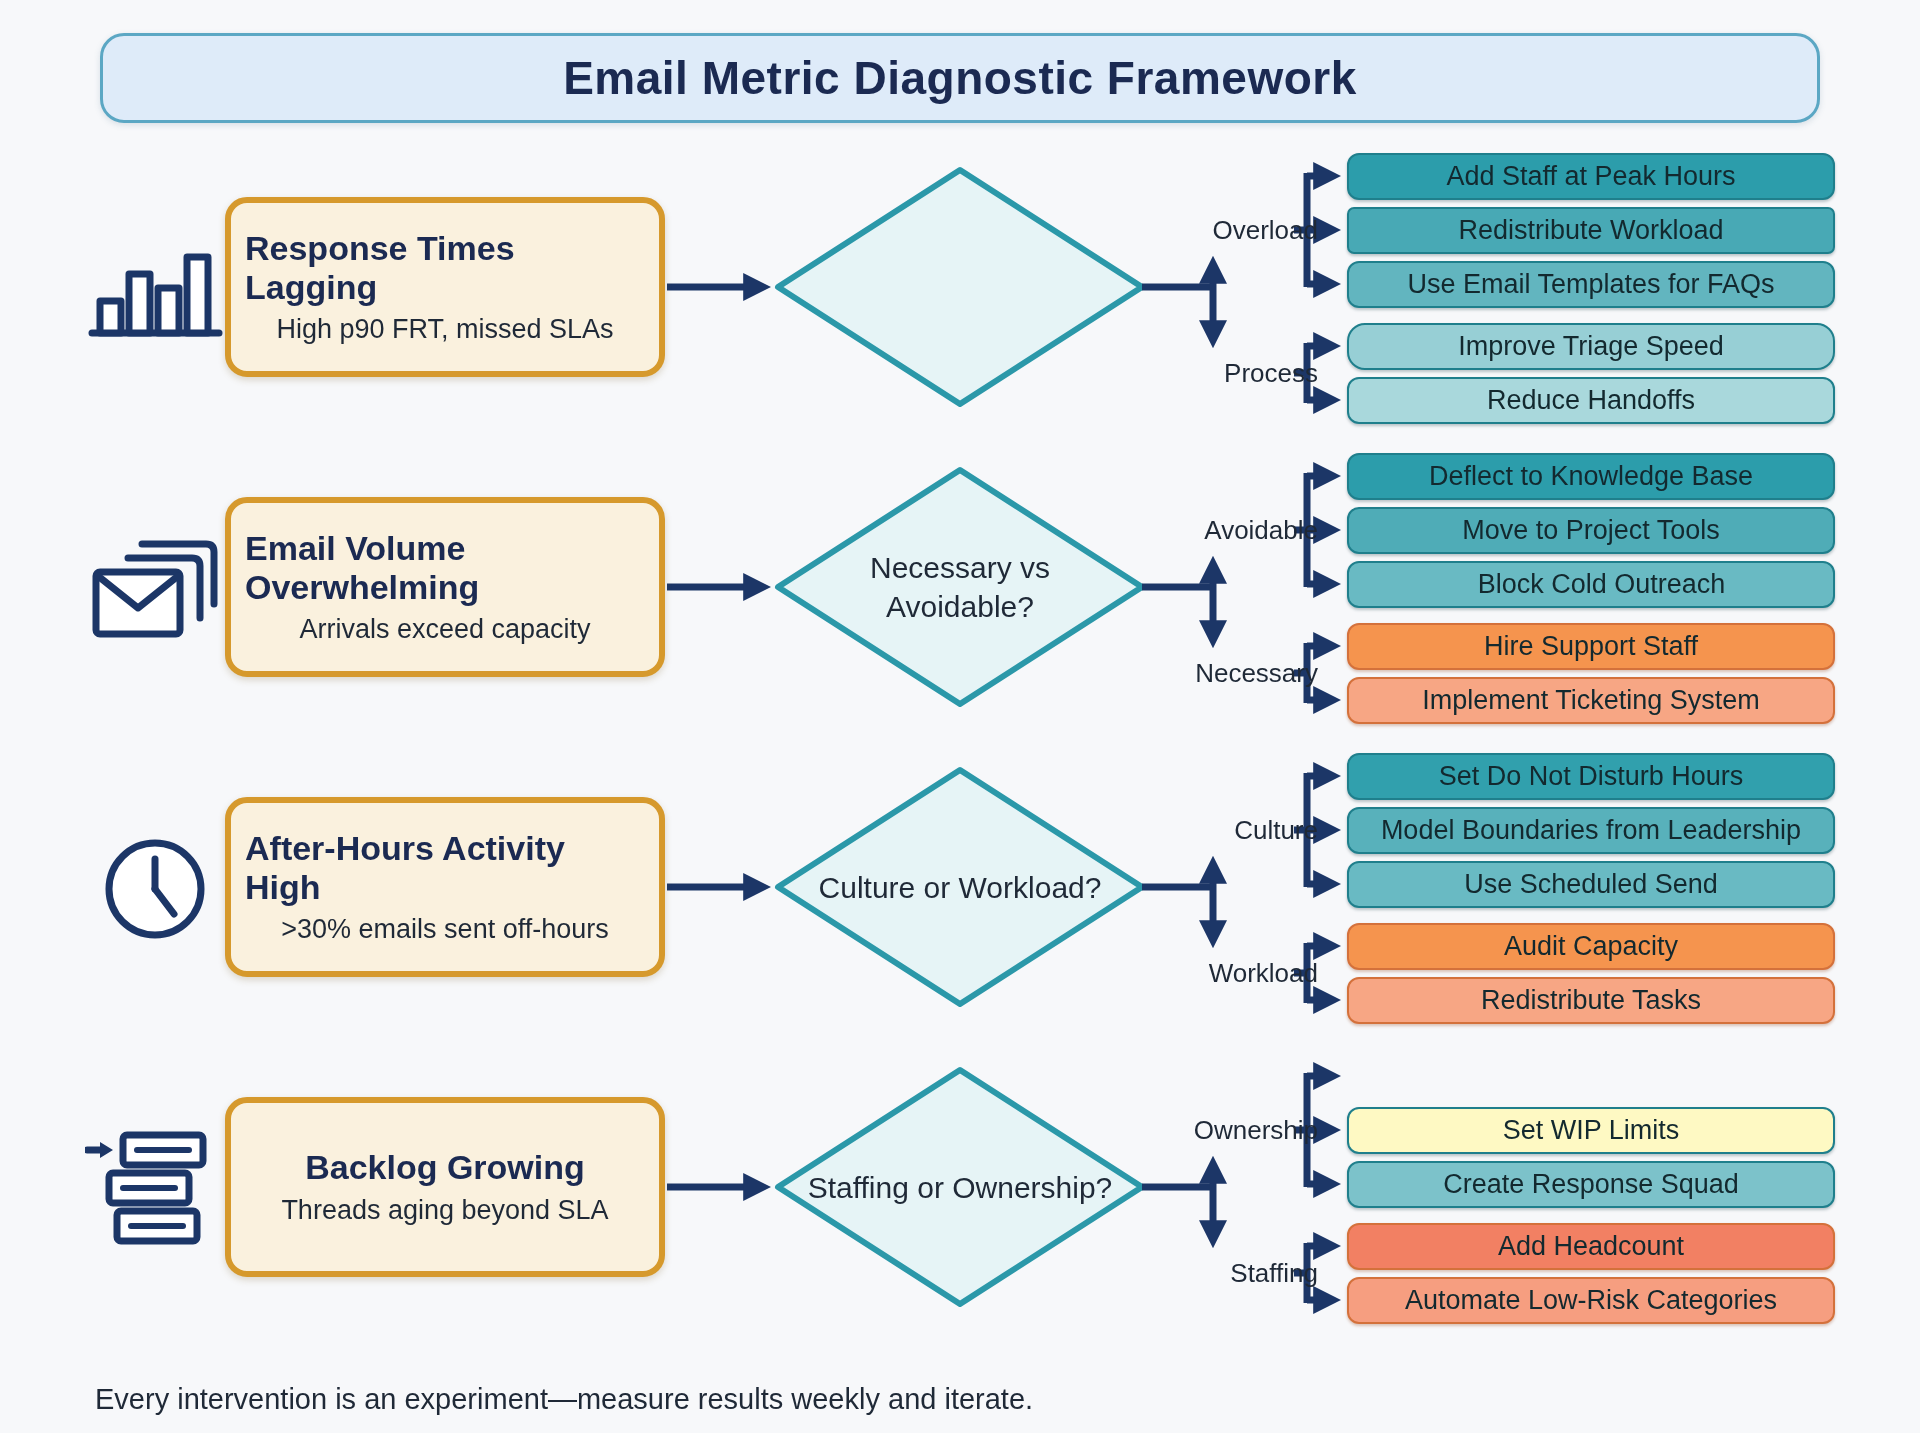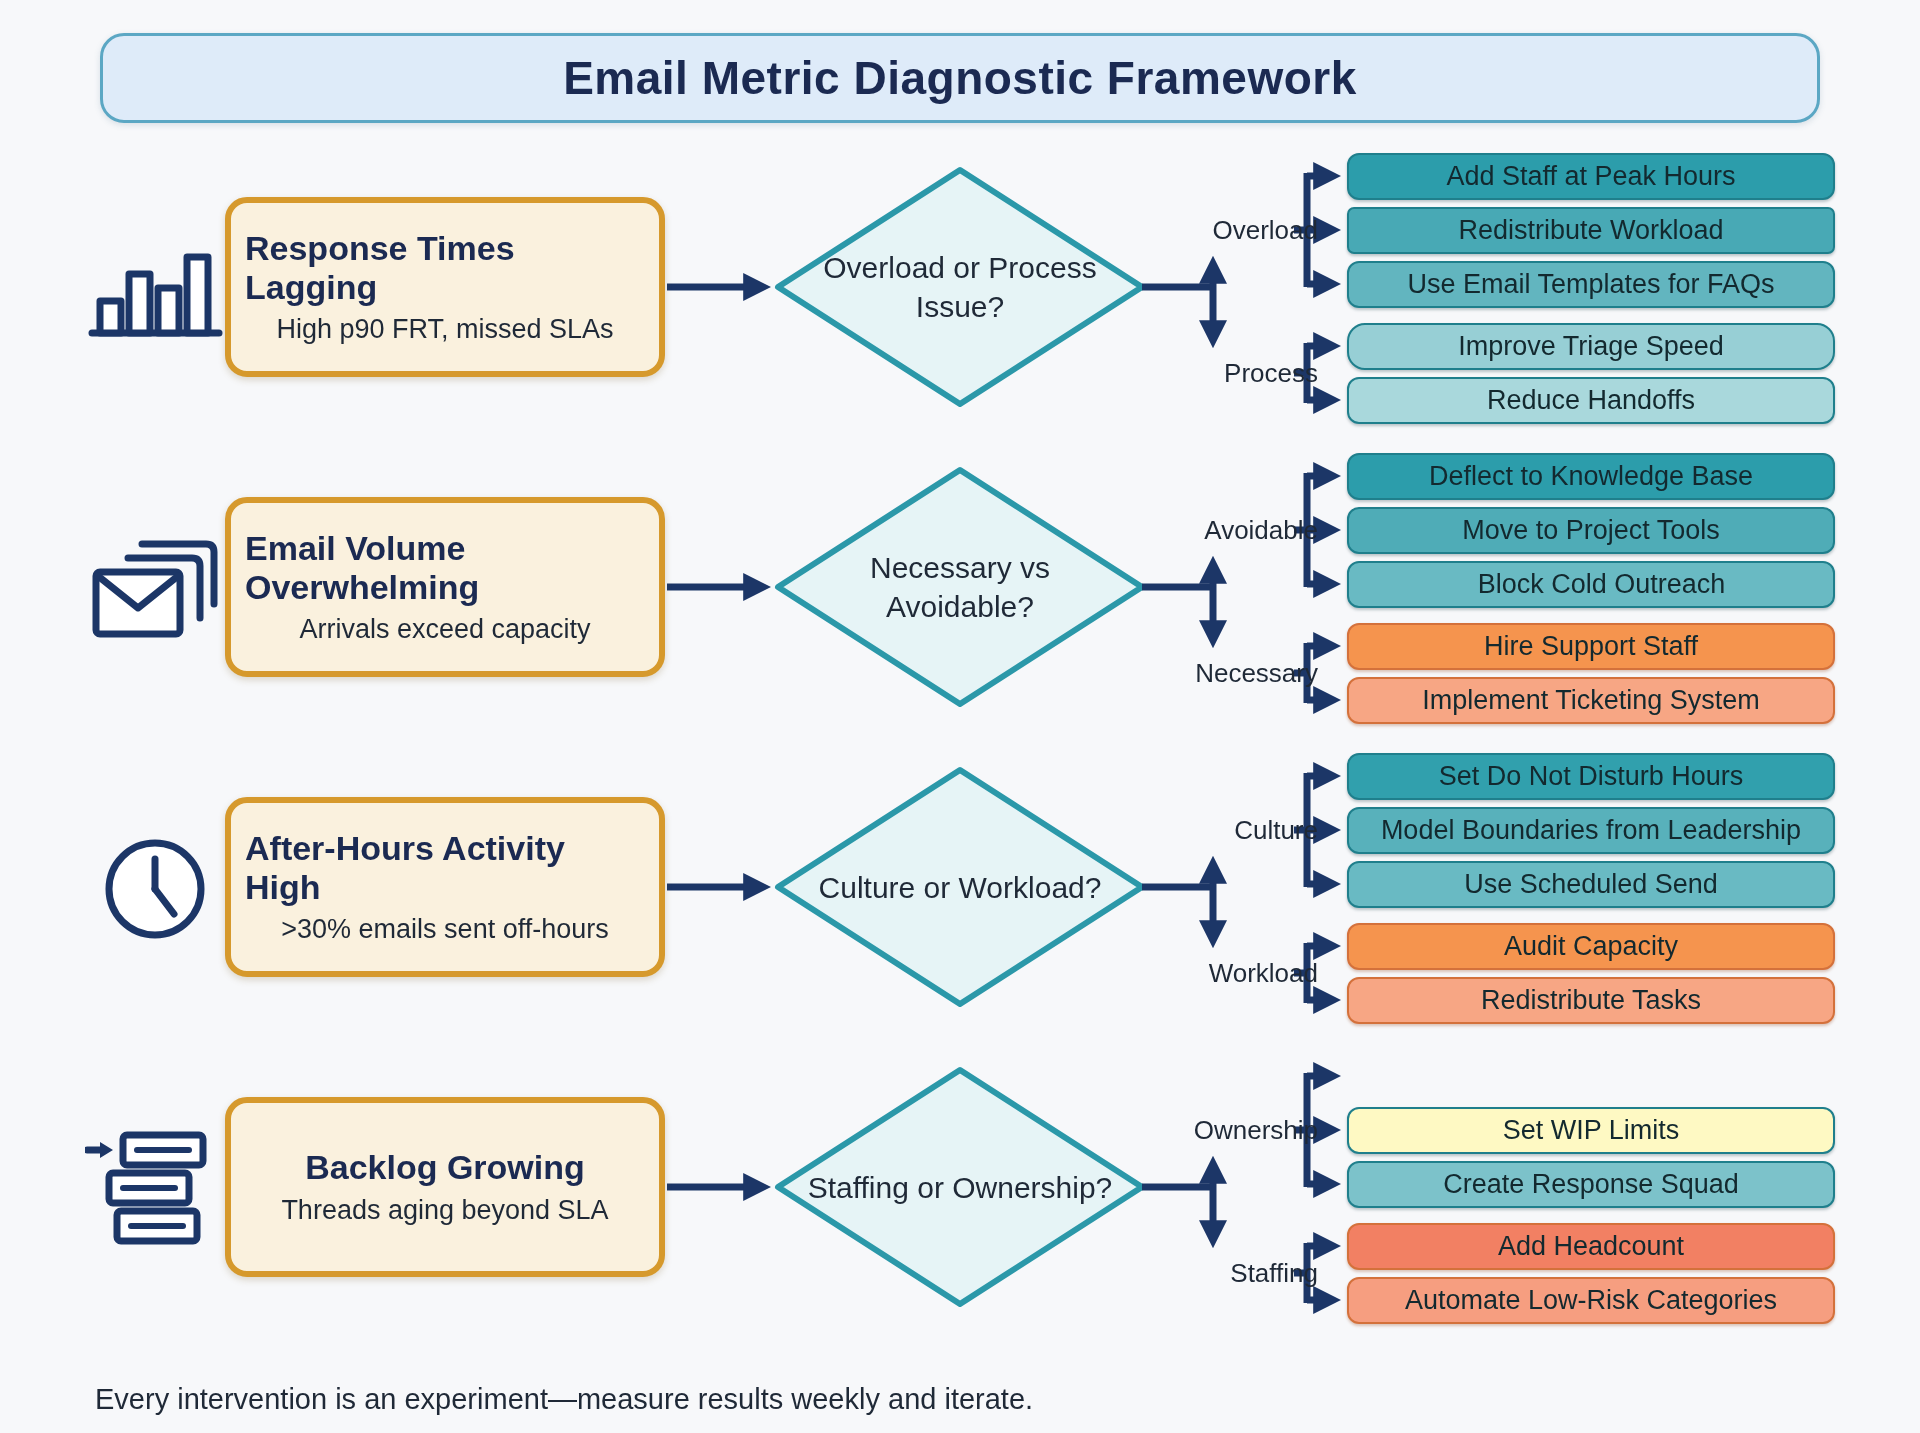--- a/index.html
+++ b/index.html
@@ -85,21 +85,20 @@
         <rect class="fw" x="12" y="64" width="21" height="32"></rect>
         <rect class="fw" x="41" y="37" width="21" height="59"></rect>
         <rect class="fw" x="70" y="51" width="21" height="45"></rect>
         <rect class="fw" x="99" y="20" width="21" height="76"></rect>
       </svg>
     </div>
     <div class="problem">
       <div class="ptitle">Response Times Lagging</div>
       <div class="psub">High p90 FRT, missed SLAs</div>
     </div>
-    <div class="decision">Overload or Process Issue?</div>
     <div class="blabel b1">Overload</div>
     <div class="blabel b2">Process</div>
     <div class="pill p1" style="background-color: rgb(44, 157, 171);">Add Staff at Peak Hours</div>
     <div class="pill p2" style="background-color: rgb(72, 169, 181); border-radius: 7px;">Redistribute Workload</div>
     <div class="pill p3" style="background-color: rgb(98, 181, 191);">Use Email Templates for FAQs</div>
     <div class="pill p4" style="background-color: rgb(151, 207, 213); border-radius: 18px;">Improve Triage Speed</div>
     <div class="pill p5" style="background-color: rgb(169, 216, 220);">Reduce Handoffs</div>
   </section>
 
   <section class="row" style="top:440px">

